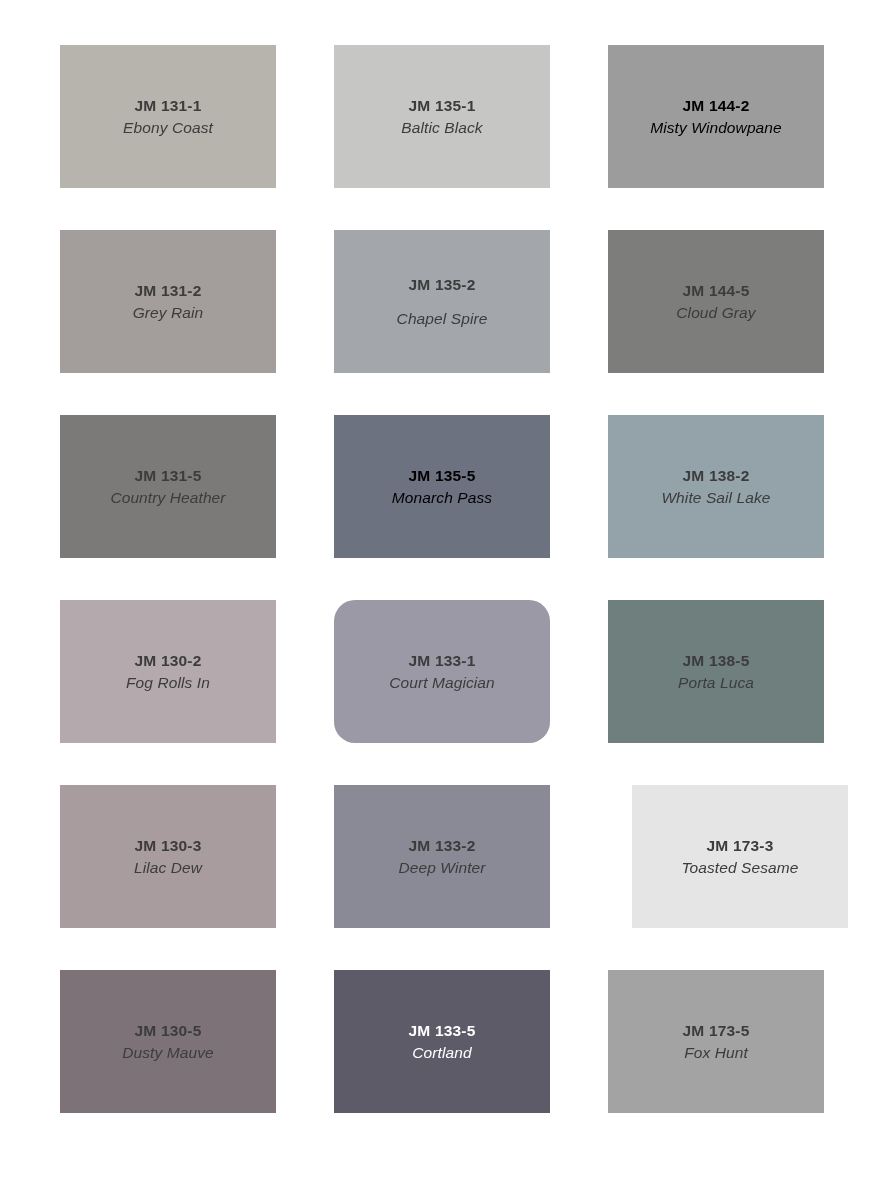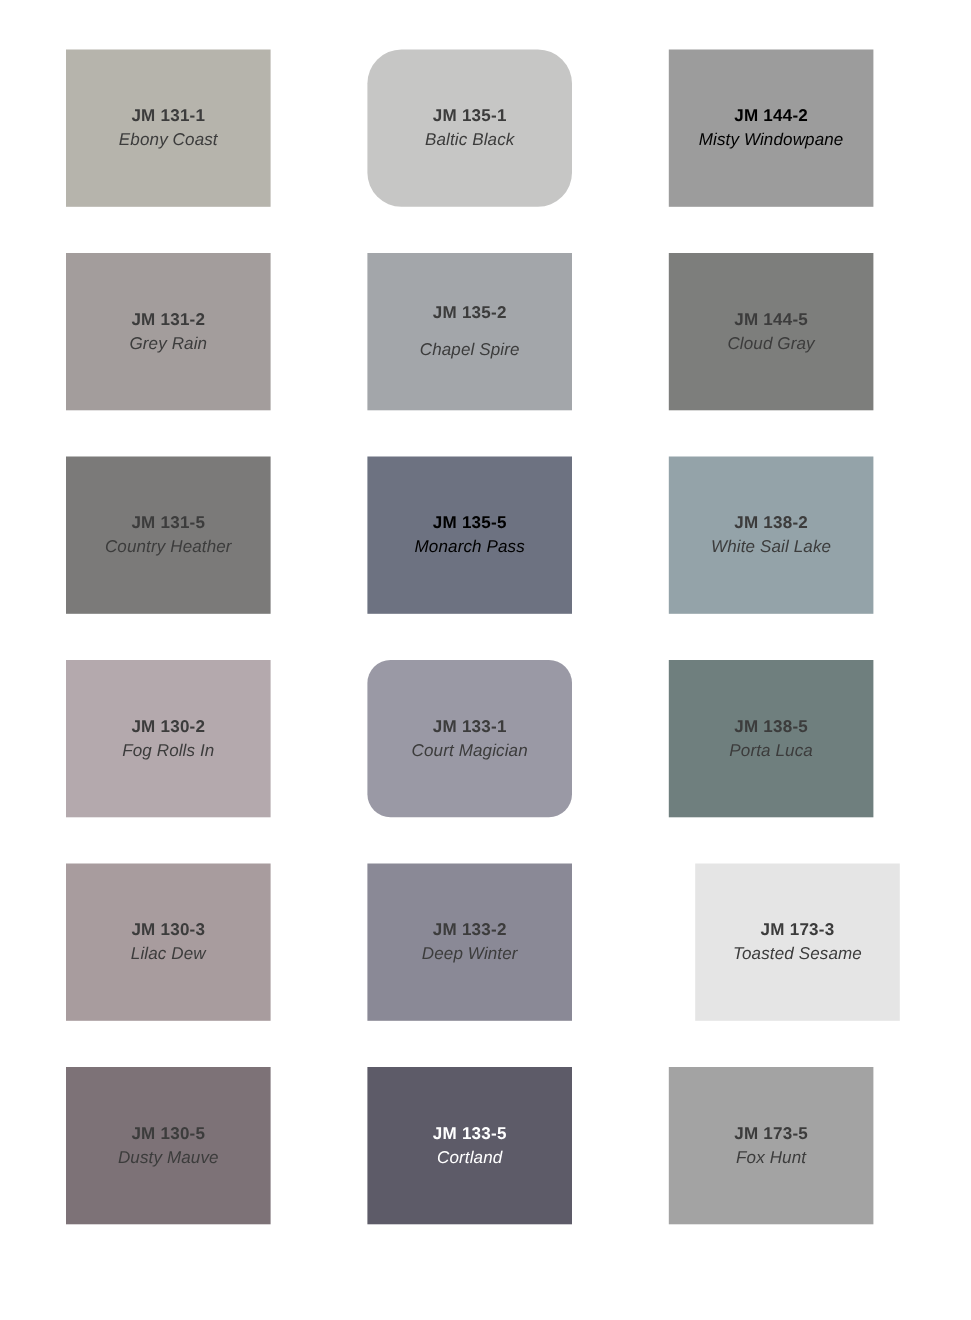--- a/index.html
+++ b/index.html
@@ -21,21 +21,21 @@
     padding: 45px 60px 0 60px;
     display: grid;
     grid-template-columns: repeat(3, 213px);
     grid-template-rows: repeat(6, 143px);
     column-gap: 61px;
     row-gap: 42px;
     align-content: start;
     justify-content: start;
   }
   .swatch {
-    width: 186px;
+    width: 216px;
     height: 143px;
     display: flex;
     flex-direction: column;
     align-items: center;
     justify-content: center;
     box-sizing: border-box;
     line-height: 1;
   }
   .swatch-code {
     font-size: 15.5px;
@@ -55,21 +55,21 @@
   }
 </style>
 </head>
 <body>
 
 <main id="swatch-grid">
     <div class="swatch" style="background: rgb(182, 180, 172); color: rgb(60, 60, 60);">
       <div class="swatch-code">JM 131-1</div>
       <div class="swatch-name">Ebony Coast</div>
     </div>
-    <div class="swatch" style="background: rgb(198, 198, 197); color: rgb(60, 60, 60); border-radius: 31px;">
+    <div class="swatch" style="background: rgb(198, 198, 197); color: rgb(60, 60, 60);">
       <div class="swatch-code">JM 135-1</div>
       <div class="swatch-name">Baltic Black</div>
     </div>
     <div class="swatch" style="background: rgb(156, 156, 156); color: #000000;">
       <div class="swatch-code">JM 144-2</div>
       <div class="swatch-name">Misty Windowpane</div>
     </div>
     <div class="swatch" style="background: rgb(163, 157, 156); color: rgb(60, 60, 60);">
       <div class="swatch-code">JM 131-2</div>
       <div class="swatch-name">Grey Rain</div>

